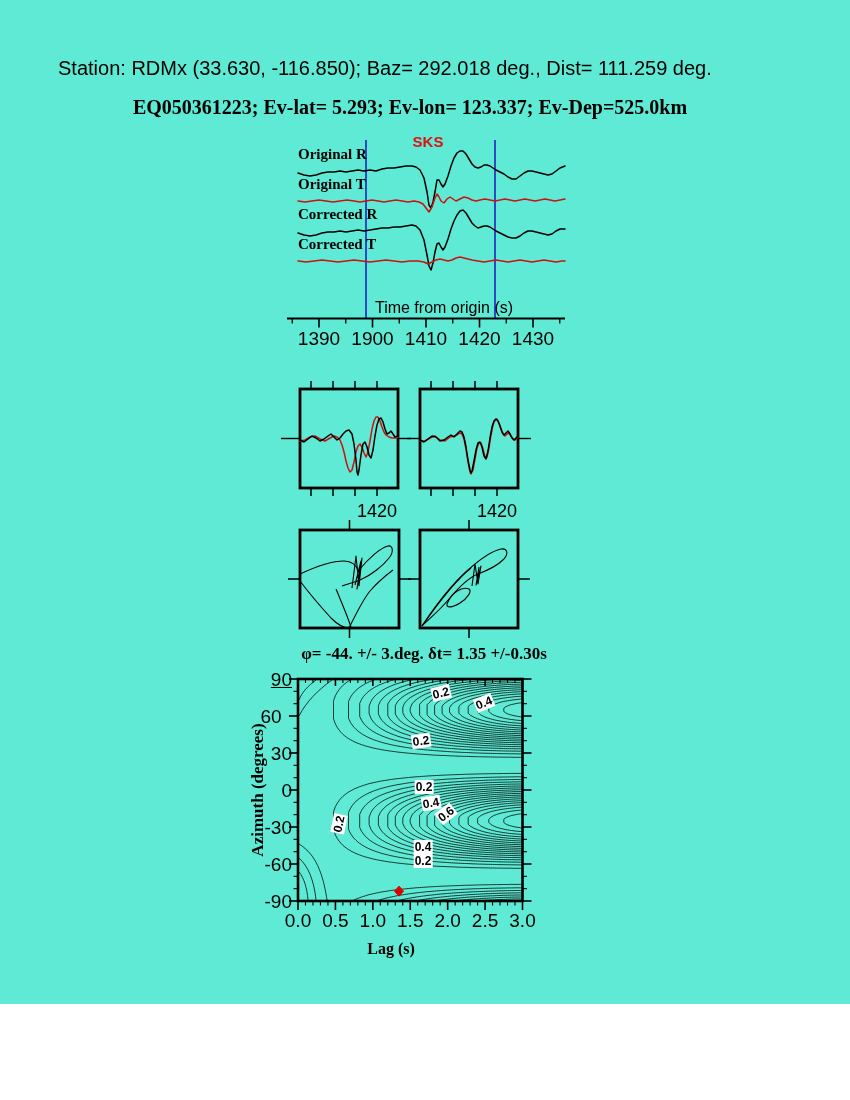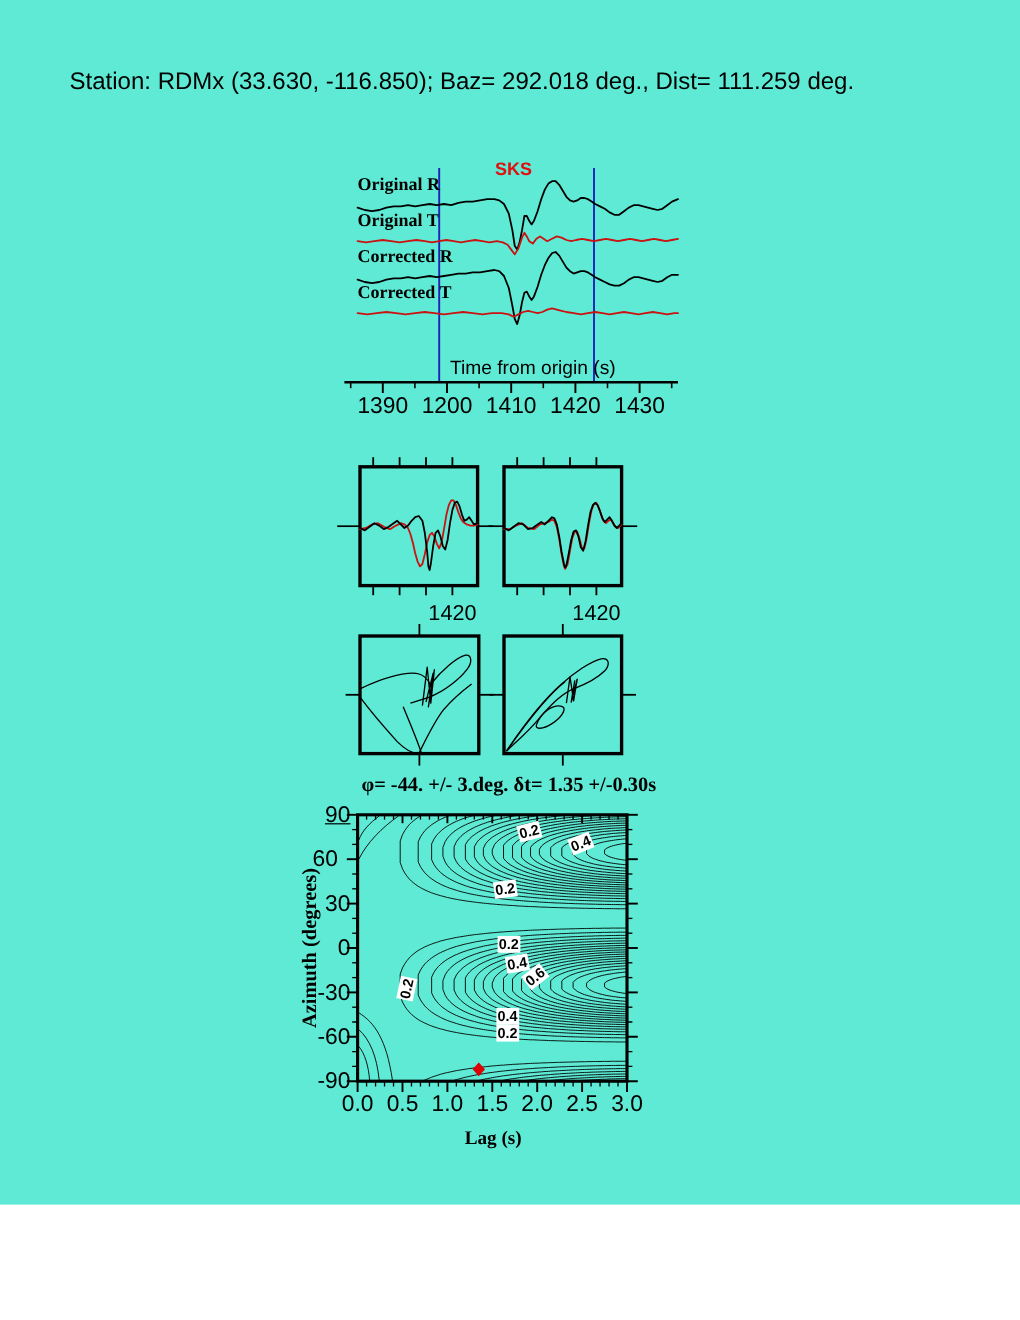--- a/index.html
+++ b/index.html
@@ -248,30 +248,31 @@
       <line x1="293.5" y1="703.6666666666666" x2="298" y2="703.6666666666666" stroke="#000" stroke-width="1.1"></line>
       <line x1="522.5" y1="703.6666666666666" x2="527" y2="703.6666666666666" stroke="#000" stroke-width="1.1"></line>
       <line x1="293.5" y1="691.3333333333334" x2="298" y2="691.3333333333334" stroke="#000" stroke-width="1.1"></line>
       <line x1="522.5" y1="691.3333333333334" x2="527" y2="691.3333333333334" stroke="#000" stroke-width="1.1"></line>
       <line x1="289" y1="679" x2="298" y2="679" stroke="#000" stroke-width="1.6"></line>
       <line x1="522.5" y1="679" x2="531.5" y2="679" stroke="#000" stroke-width="1.6"></line>
       <path d="M399.025,886.1333333333333 L403.525,891.1333333333333 L399.025,896.1333333333333 L394.525,891.1333333333333 Z" fill="#dd0000" stroke="#dd0000"></path>
     </svg>
 
   <div class="abs sans" style="left:58px;top:57px;font-size:20px;">Station: RDMx (33.630, -116.850); Baz=  292.018 deg., Dist=  111.259 deg.</div>
+  <div class="abs serifb ctr" style="left:410px;top:96px;font-size:20px;">EQ050361223; Ev-lat=   5.293; Ev-lon= 123.337; Ev-Dep=525.0km</div>
 
   <div class="abs sans ctr" style="left:428px;top:133px;font-size:15px;font-weight:bold;color:#e01010;">SKS</div>
   <div class="abs serifb" style="left:298px;top:146px;font-size:15px;">Original R</div>
   <div class="abs serifb" style="left:298px;top:176px;font-size:15px;">Original T</div>
   <div class="abs serifb" style="left:298px;top:206px;font-size:15px;">Corrected R</div>
   <div class="abs serifb" style="left:298px;top:236px;font-size:15px;">Corrected T</div>
   <div class="abs sans ctr" style="left:444px;top:299px;font-size:16px;">Time from origin (s)</div>
   <div id="time-ticks">
       <div class="abs sans ctr ticklab" style="left: 319px; top: 328px;">1390</div>
-      <div class="abs sans ctr ticklab" style="left: 372.5px; top: 328px;">1200</div>
+      <div class="abs sans ctr ticklab" style="left: 372.5px; top: 328px;">1900</div>
       <div class="abs sans ctr ticklab" style="left: 426px; top: 328px;">1410</div>
       <div class="abs sans ctr ticklab" style="left: 479.5px; top: 328px;">1420</div>
       <div class="abs sans ctr ticklab" style="left: 533px; top: 328px;">1430</div>
     </div>
 
   <div class="abs sans ctr ticklab" style="left:377px;top:501px;font-size:18px;">1420</div>
   <div class="abs sans ctr ticklab" style="left:497px;top:501px;font-size:18px;">1420</div>
 
   <div class="abs serifb ctr" style="left:424px;top:644px;font-size:17px;">φ= -44. +/- 3.deg. δt= 1.35 +/-0.30s</div>
   <div class="abs serifb" style="left:258px;top:790px;font-size:17px;transform:translate(-50%,-50%) rotate(-90deg);">Azimuth (degrees)</div>
@@ -286,21 +287,21 @@
     </div>
   <div id="contour-xticks">
       <div class="abs sans ctr ticklab" style="left: 298px; top: 910px;">0.0</div>
       <div class="abs sans ctr ticklab" style="left: 335.417px; top: 910px;">0.5</div>
       <div class="abs sans ctr ticklab" style="left: 372.833px; top: 910px;">1.0</div>
       <div class="abs sans ctr ticklab" style="left: 410.25px; top: 910px;">1.5</div>
       <div class="abs sans ctr ticklab" style="left: 447.667px; top: 910px;">2.0</div>
       <div class="abs sans ctr ticklab" style="left: 485.083px; top: 910px;">2.5</div>
       <div class="abs sans ctr ticklab" style="left: 522.5px; top: 910px; text-align: center;">3.0</div>
     </div>
-  <div class="abs serifb ctr" style="left:411px;top:940px;font-size:16px;">Lag (s)</div>
+  <div class="abs serifb ctr" style="left:391px;top:940px;font-size:16px;">Lag (s)</div>
   <div id="contour-labels">
       <div class="clab" style="left: 441px; top: 693px; transform: translate(-50%, -50%) rotate(-14deg);">0.2</div>
       <div class="clab" style="left: 484px; top: 703px; transform: translate(-50%, -50%) rotate(-22deg);">0.4</div>
       <div class="clab" style="left: 421px; top: 741px; transform: translate(-50%, -50%) rotate(-8deg);">0.2</div>
       <div class="clab" style="left: 424px; top: 787px; transform: translate(-50%, -50%) rotate(0deg);">0.2</div>
       <div class="clab" style="left: 431px; top: 803px; transform: translate(-50%, -50%) rotate(-10deg);">0.4</div>
       <div class="clab" style="left: 446px; top: 814px; transform: translate(-50%, -50%) rotate(-38deg);">0.6</div>
       <div class="clab" style="left: 339px; top: 824px; transform: translate(-50%, -50%) rotate(-78deg);">0.2</div>
       <div class="clab" style="left: 423px; top: 847px; transform: translate(-50%, -50%) rotate(0deg);">0.4</div>
       <div class="clab" style="left: 423px; top: 861px; transform: translate(-50%, -50%) rotate(0deg);">0.2</div>

